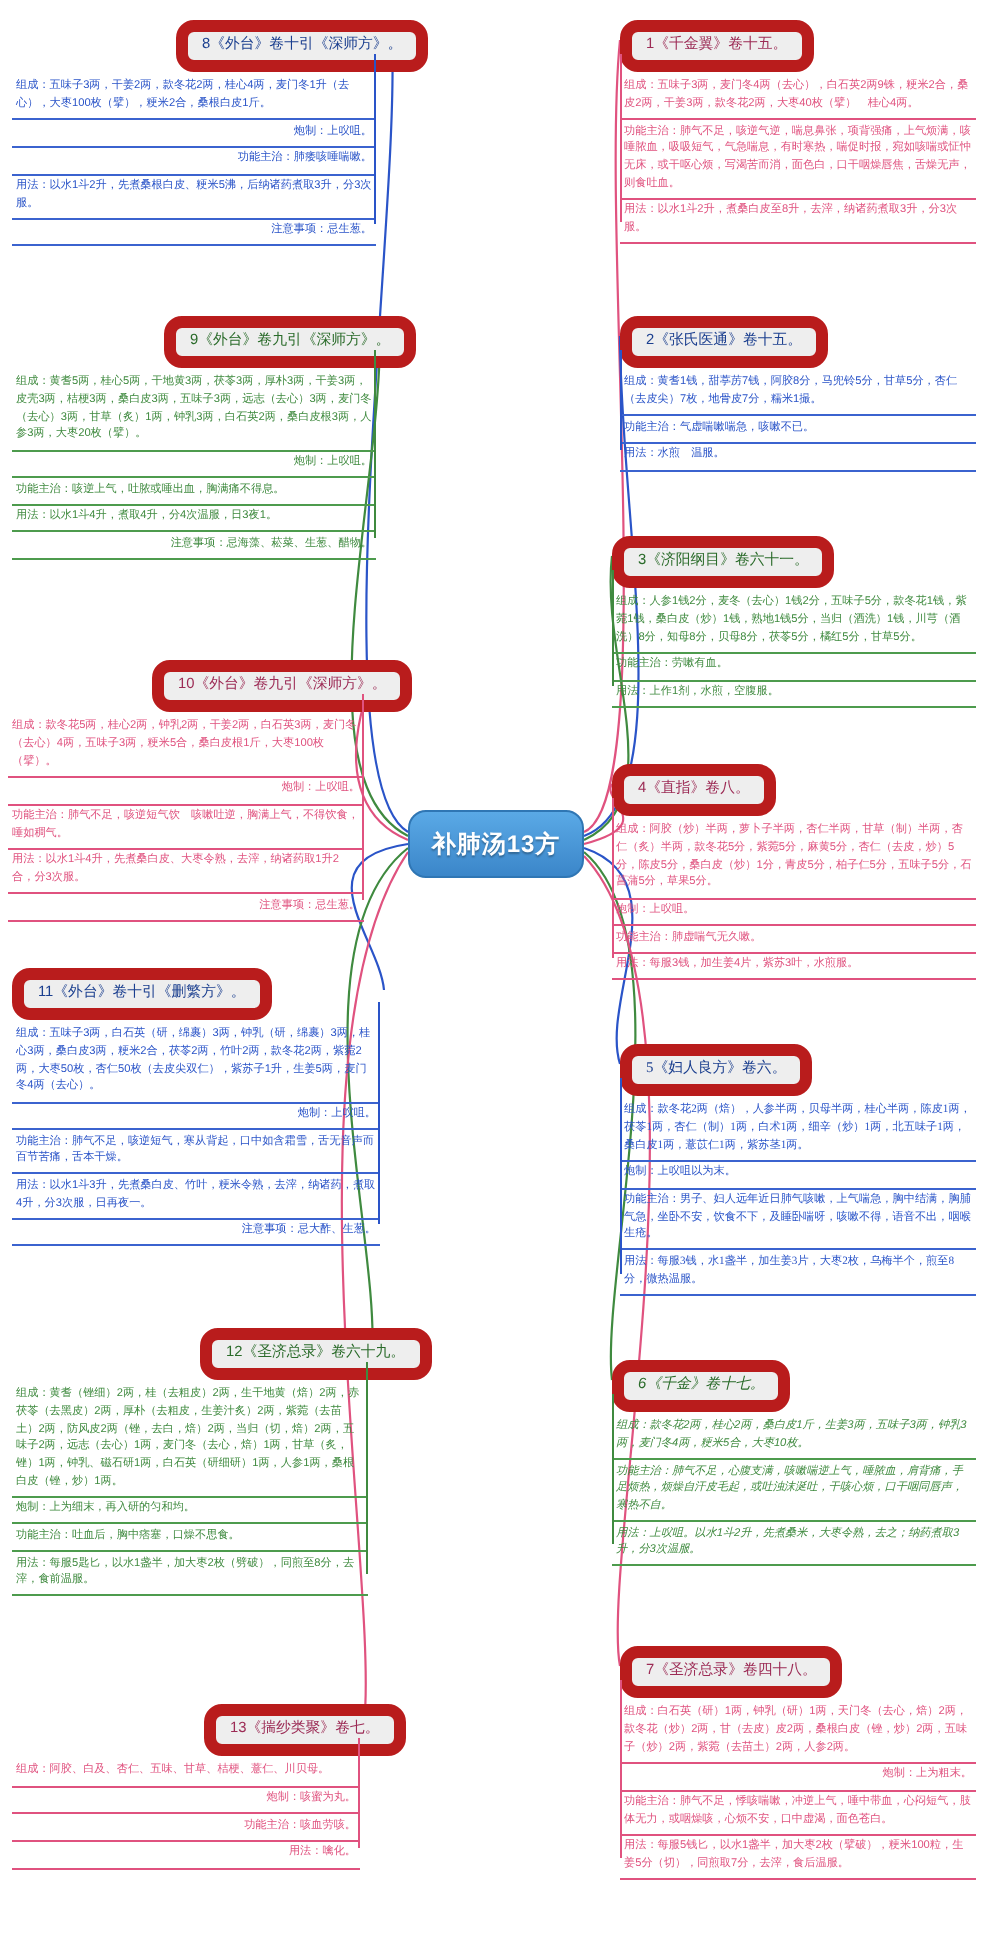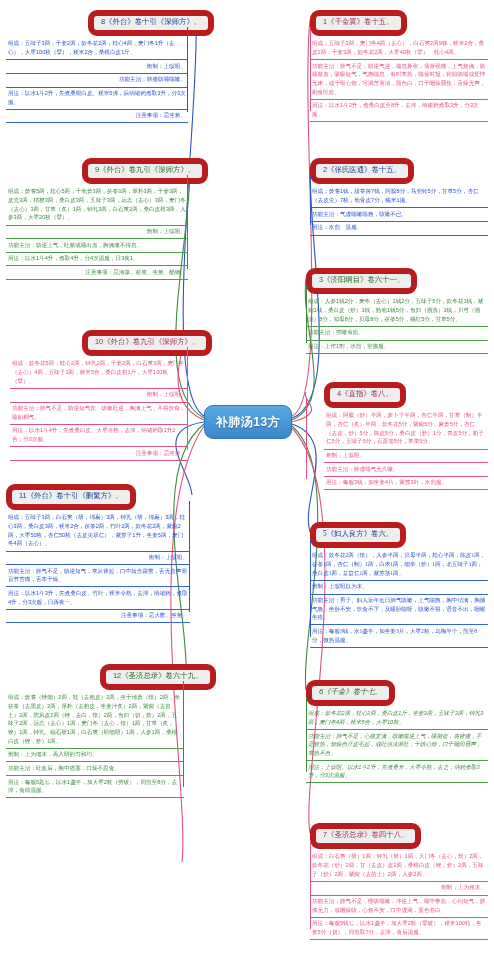--- a/index.html
+++ b/index.html
@@ -117,21 +117,21 @@
     <div class="branch t-blue" style="left: 310px; top: 158px; width: 178px;"><div class="node-title" style="margin-left: 0px;">2《张氏医通》卷十五。</div><div class="rows">
         <div class="row">组成：黄耆1钱，甜葶苈7钱，阿胶8分，马兜铃5分，甘草5分，杏仁（去皮尖）7枚，地骨皮7分，糯米1撮。</div>
         <div class="row">功能主治：气虚喘嗽喘急，咳嗽不已。</div>
         <div class="row last">用法：水煎　温服。</div>
       </div><div class="spine" style="background: rgb(42, 84, 200); top: 16.875px; height: 49.625px; left: 0px;"></div></div>
     <div class="branch t-green" style="left: 306px; top: 268px; width: 182px;"><div class="node-title" style="margin-left: 0px;">3《济阳纲目》卷六十一。</div><div class="rows">
         <div class="row">组成：人参1钱2分，麦冬（去心）1钱2分，五味子5分，款冬花1钱，紫菀1钱，桑白皮（炒）1钱，熟地1钱5分，当归（酒洗）1钱，川芎（酒洗）8分，知母8分，贝母8分，茯苓5分，橘红5分，甘草5分。</div>
         <div class="row">功能主治：劳嗽有血。</div>
         <div class="row last">用法：上作1剂，水煎，空腹服。</div>
       </div><div class="spine" style="background: rgb(63, 138, 63); top: 16.875px; height: 58.2812px; left: 0px;"></div></div>
-    <div class="branch t-pink" style="left: 306px; top: 382px; width: 182px; padding-left: 18px;"><div class="node-title" style="margin-left: 0px;">4《直指》卷八。</div><div class="rows">
+    <div class="branch t-pink" style="left: 306px; top: 382px; width: 182px;"><div class="node-title" style="margin-left: 0px;">4《直指》卷八。</div><div class="rows">
         <div class="row">组成：阿胶（炒）半两，萝卜子半两，杏仁半两，甘草（制）半两，杏仁（炙）半两，款冬花5分，紫菀5分，麻黄5分，杏仁（去皮，炒）5分，陈皮5分，桑白皮（炒）1分，青皮5分，柏子仁5分，五味子5分，石菖蒲5分，草果5分。</div>
         <div class="row">炮制：上㕮咀。</div>
         <div class="row">功能主治：肺虚喘气无久嗽。</div>
         <div class="row last">用法：每服3钱，加生姜4片，紫苏3叶，水煎服。</div>
       </div><div class="spine" style="background: rgb(224, 82, 127); top: 16.875px; height: 80.5938px; left: 0px;"></div></div>
     <div class="branch t-blue" style="left: 310px; top: 522px; width: 178px; font-family: Liberation Serif, serif;"><div class="node-title" style="margin-left: 0px;">5《妇人良方》卷六。</div><div class="rows">
         <div class="row">组成：款冬花2两（焙），人参半两，贝母半两，桂心半两，陈皮1两，茯苓1两，杏仁（制）1两，白术1两，细辛（炒）1两，北五味子1两，桑白皮1两，薏苡仁1两，紫苏茎1两。</div>
         <div class="row">炮制：上㕮咀以为末。</div>
         <div class="row">功能主治：男子、妇人远年近日肺气咳嗽，上气喘急，胸中结满，胸脯气急，坐卧不安，饮食不下，及睡卧喘呀，咳嗽不得，语音不出，咽喉生疮。</div>
         <div class="row last">用法：每服3钱，水1盏半，加生姜3片，大枣2枚，乌梅半个，煎至8分，微热温服。</div>
@@ -154,33 +154,39 @@
         <div class="row">用法：以水1斗2升，先煮桑根白皮、粳米5沸，后纳诸药煮取3升，分3次服。</div>
         <div class="row rt last">注意事项：忌生葱。</div>
       </div><div class="spine" style="background: rgb(42, 84, 200); top: 16.875px; height: 85.5938px; right: 0px;"></div></div>
     <div class="branch t-green" style="left: 6px; top: 158px; width: 182px;"><div class="node-title" style="margin-left: 76px;">9《外台》卷九引《深师方》。</div><div class="rows">
         <div class="row">组成：黄耆5两，桂心5两，干地黄3两，茯苓3两，厚朴3两，干姜3两，皮壳3两，桔梗3两，桑白皮3两，五味子3两，远志（去心）3两，麦门冬（去心）3两，甘草（炙）1两，钟乳3两，白石英2两，桑白皮根3两，人参3两，大枣20枚（擘）。</div>
         <div class="row rt">炮制：上㕮咀。</div>
         <div class="row">功能主治：咳逆上气，吐脓或唾出血，胸满痛不得息。</div>
         <div class="row">用法：以水1斗4升，煮取4升，分4次温服，日3夜1。</div>
         <div class="row rt last">注意事项：忌海藻、菘菜、生葱、醋物。</div>
       </div><div class="spine" style="background: rgb(63, 138, 63); top: 16.875px; height: 94.25px; right: 0px;"></div></div>
-    <div class="branch t-pink" style="left: 10px; top: 330px; width: 178px;"><div class="node-title" style="margin-left: 72px;">10《外台》卷九引《深师方》。</div><div class="rows">
+    <div class="branch t-pink" style="left: 4px; top: 330px; width: 178px;"><div class="node-title" style="margin-left: 72px;">10《外台》卷九引《深师方》。</div><div class="rows">
         <div class="row">组成：款冬花5两，桂心2两，钟乳2两，干姜2两，白石英3两，麦门冬（去心）4两，五味子3两，粳米5合，桑白皮根1斤，大枣100枚（擘）。</div>
         <div class="row rt">炮制：上㕮咀。</div>
         <div class="row">功能主治：肺气不足，咳逆短气饮　咳嗽吐逆，胸满上气，不得饮食，唾如稠气。</div>
         <div class="row">用法：以水1斗4升，先煮桑白皮、大枣令熟，去滓，纳诸药取1升2合，分3次服。</div>
         <div class="row rt last">注意事项：忌生葱。</div>
       </div><div class="spine" style="background: rgb(224, 82, 127); top: 16.875px; height: 102.906px; right: 0px;"></div></div>
     <div class="branch t-blue" style="left: 6px; top: 484px; width: 184px;"><div class="node-title" style="">11《外台》卷十引《删繁方》。</div><div class="rows">
         <div class="row">组成：五味子3两，白石英（研，绵裹）3两，钟乳（研，绵裹）3两，桂心3两，桑白皮3两，粳米2合，茯苓2两，竹叶2两，款冬花2两，紫菀2两，大枣50枚，杏仁50枚（去皮尖双仁），紫苏子1升，生姜5两，麦门冬4两（去心）。</div>
         <div class="row rt">炮制：上㕮咀。</div>
         <div class="row">功能主治：肺气不足，咳逆短气，寒从背起，口中如含霜雪，舌无音声而百节苦痛，舌本干燥。</div>
         <div class="row">用法：以水1斗3升，先煮桑白皮、竹叶，粳米令熟，去滓，纳诸药，煮取4升，分3次服，日再夜一。</div>
         <div class="row rt last">注意事项：忌大酢、生葱。</div>
       </div><div class="spine" style="background: rgb(42, 84, 200); top: 16.875px; height: 111.562px; right: 0px;"></div></div>
     <div class="branch t-green" style="left: 6px; top: 664px; width: 178px;"><div class="node-title" style="margin-left: 94px;">12《圣济总录》卷六十九。</div><div class="rows">
         <div class="row">组成：黄耆（锉细）2两，桂（去粗皮）2两，生干地黄（焙）2两，赤茯苓（去黑皮）2两，厚朴（去粗皮，生姜汁炙）2两，紫菀（去苗土）2两，防风皮2两（锉，去白，焙）2两，当归（切，焙）2两，五味子2两，远志（去心）1两，麦门冬（去心，焙）1两，甘草（炙，锉）1两，钟乳、磁石研1两，白石英（研细研）1两，人参1两，桑根白皮（锉，炒）1两。</div>
         <div class="row">炮制：上为细末，再入研的匀和均。</div>
         <div class="row">功能主治：吐血后，胸中痞塞，口燥不思食。</div>
         <div class="row last">用法：每服5匙匕，以水1盏半，加大枣2枚（劈破），同煎至8分，去滓，食前温服。</div>
       </div><div class="spine" style="background: rgb(63, 138, 63); top: 16.875px; height: 106.562px; right: 0px;"></div></div>
+    <div class="branch t-pink" style="left: 6px; top: 852px; width: 174px;"><div class="node-title" style="margin-left: 96px;">13《揣纱类聚》卷七。</div><div class="rows">
+        <div class="row">组成：阿胶、白及、杏仁、五味、甘草、桔梗、薏仁、川贝母。</div>
+        <div class="row rt">炮制：咳蜜为丸。</div>
+        <div class="row rt">功能主治：咳血劳咳。</div>
+        <div class="row rt last">用法：噙化。</div>
+      </div><div class="spine" style="background: rgb(224, 82, 127); top: 16.875px; height: 54.625px; right: 0px;"></div></div>
   </div>
 
 </body></html>

